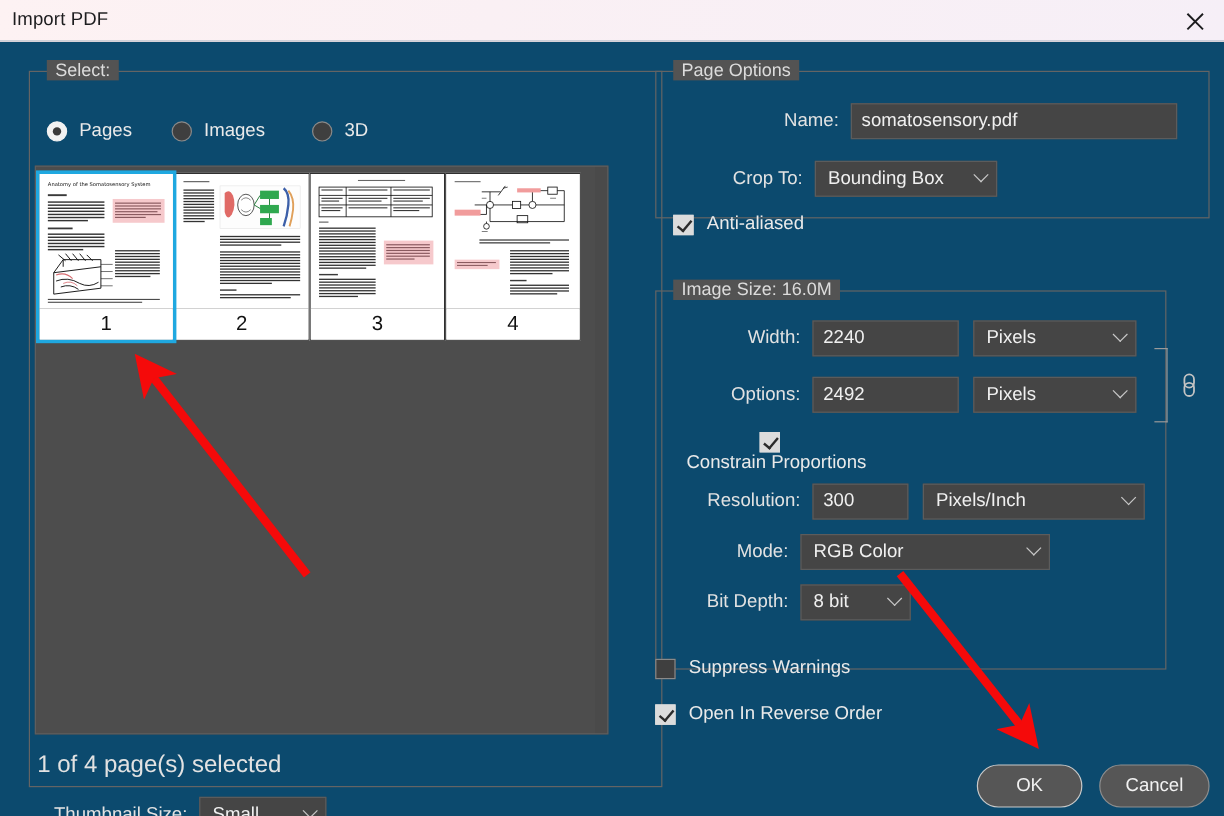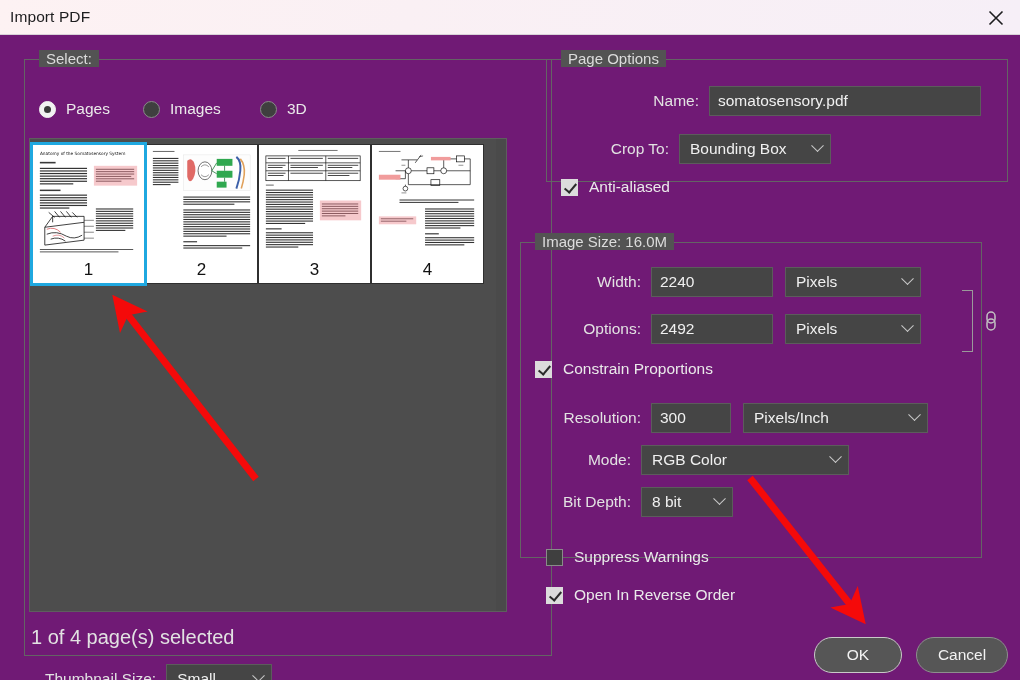--- a/index.html
+++ b/index.html
@@ -5,21 +5,21 @@
   * { box-sizing: border-box; margin: 0; padding: 0; }
   html, body {
     width: 1020px; height: 680px;
     overflow: hidden;
     background: #535353;
     font-family: "Liberation Sans", sans-serif;
   }
   #root {
     position: relative;
     width: 1020px; height: 680px;
-    background: #701a75;
+    background: #0c4a6e;
   }
 
   
   .titlebar {
     position: absolute; left: 0; top: 0;
     width: 1020px; height: 35px;
     background: linear-gradient(100deg, #fdf2f3 0%, #faf0f4 40%, #f6eff7 100%);
     border-bottom: 1px solid #d8d2d8;
   }
   .titlebar-text {
@@ -104,21 +104,21 @@
 
   .count-text {
     position: absolute; left: 6px; top: 566px;
     font-size: 20px; color: #e2e2e2;
   }
   .thumbsize-row { position: absolute; left: 20px; top: 604px; display: flex; align-items: center; }
   .thumbsize-label { font-size: 15.5px; color: #e2e2e2; margin-right: 10px; }
 
   
   #page-options-group { left: 546px; top: 24px; width: 462px; height: 123px; }
-  #image-size-group   { left: 520px; top: 207px; width: 462px; height: 316px; }
+  #image-size-group   { left: 546px; top: 207px; width: 426px; height: 316px; }
 
   .field-row { position: absolute; display: flex; align-items: center; }
   .flabel { font-size: 15.5px; color: #e2e2e2; text-align: right; }
 
   .textinput {
     background: #454545; border: 1px solid #5c5c5c;
     color: #f0f0f0; font-size: 15.5px;
     font-family: "Liberation Sans", sans-serif;
     height: 30px; padding: 0 8px; line-height: 28px;
     outline: none;
@@ -535,21 +535,21 @@
 
       <div class="field-row" style="left:0; top:71px; width:100%;">
         <span class="flabel" style="width:120px;">Options:</span>
         <input class="textinput" style="margin-left: 10px; width: 122px;" value="2492">
         <div class="select" style="margin-left:12px; width:136px;">
           <span>Pixels</span>
           <span class="chev"></span>
         </div>
       </div>
 
-      <div class="check on" style="left:14px; top:117px;">
+      <div class="check on" style="left:14px; top:117px;flex-direction:column;">
         <span class="box"></span>
         <span class="clabel">Constrain Proportions</span>
       </div>
 
       <div class="field-row" style="left:0; top:160px; width:100%;">
         <span class="flabel" style="width:120px;">Resolution:</span>
         <input class="textinput" style="margin-left: 10px; width: 80px;" value="300">
         <div class="select" style="margin-left:12px; width:185px;">
           <span>Pixels/Inch</span>
           <span class="chev"></span>

